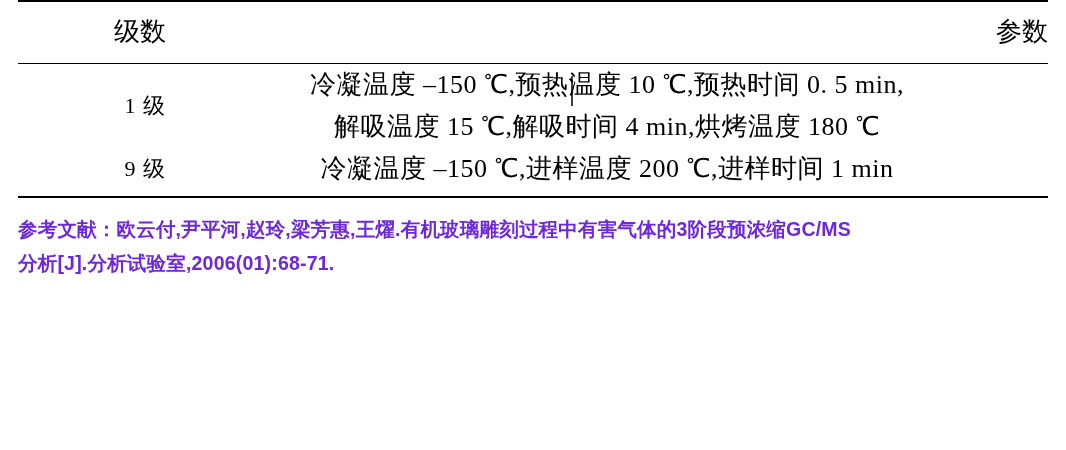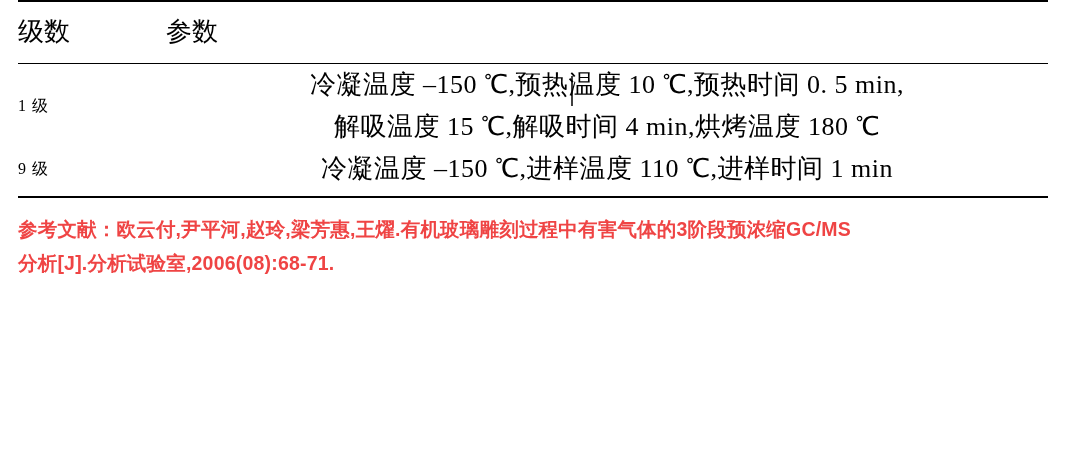--- a/index.html
+++ b/index.html
@@ -28,33 +28,33 @@
     border-collapse: collapse;
     table-layout: fixed;
   }
   table.param-table .rule-top td {
     border-top: 2.5px solid #000;
   }
   .hdr-row td {
     border-bottom: 1.6px solid #000;
     padding: 12px 0 14px 0;
     font-size: 26px;
-    text-align: left;
+    text-align: right;
     font-family: "Liberation Serif", serif;
   }
   .col-level { width: 148px; }
   .col-param { width: 882px; }
 
   .body-row td {
     vertical-align: middle;
     padding: 0;
   }
   .level-cell {
-    text-align: left;
-    font-size: 16px;
+    text-align: right;
+    font-size: 22px;
     letter-spacing: 1px;
   }
   .param-cell {
     font-size: 26px;
     line-height: 1.62;
     padding: 14px 0 14px 18px;
     text-align: center;
   }
   .param-cell .ln {
     display: block;
@@ -67,21 +67,21 @@
     border-top: 2.5px solid #000;
     height: 0;
   }
   .ref {
     margin: 14px 18px 0 18px;
     font-family: "Liberation Sans", sans-serif;
     font-weight: bold;
     font-size: 19.5px;
     line-height: 1.75;
     letter-spacing: 0.2px;
-    color: #ef4444;
+    color: #6d28d9;
   }
   .ref span { display: block; }
   .cursor-bar {
     position: absolute;
     left: 571px;
     top: 76px;
     width: 2px;
     height: 30px;
     background: #000;
     opacity: 0.75;
@@ -109,28 +109,28 @@
           <td class="param-cell">
             <span class="ln">冷凝温度 –150 ℃,预热温度 10 ℃,预热时间 0. 5  min,</span>
             <span class="ln">解吸温度 15 ℃,解吸时间 4  min,烘烤温度 180 ℃</span>
           </td>
         </tr>
 
 
         <tr class="body-row">
           <td class="level-cell">9 级</td>
           <td class="param-cell">
-            <span class="ln">冷凝温度 –150 ℃,进样温度 110 ℃,进样时间 1  min</span>
+            <span class="ln">冷凝温度 –150 ℃,进样温度 200 ℃,进样时间 1  min</span>
           </td>
         </tr>
       </tbody>
     </table>
   </div>
 
   <div class="bottom-rule"></div>
 
   <div class="ref">
     <span>参考文献：欧云付,尹平河,赵玲,梁芳惠,王燿.有机玻璃雕刻过程中有害气体的3阶段预浓缩GC/MS</span>
-    <span>分析[J].分析试验室,2006(08):68-71.</span>
+    <span>分析[J].分析试验室,2006(01):68-71.</span>
   </div>
 
   <div class="cursor-bar"></div>
 </div>
 
 </body></html>

